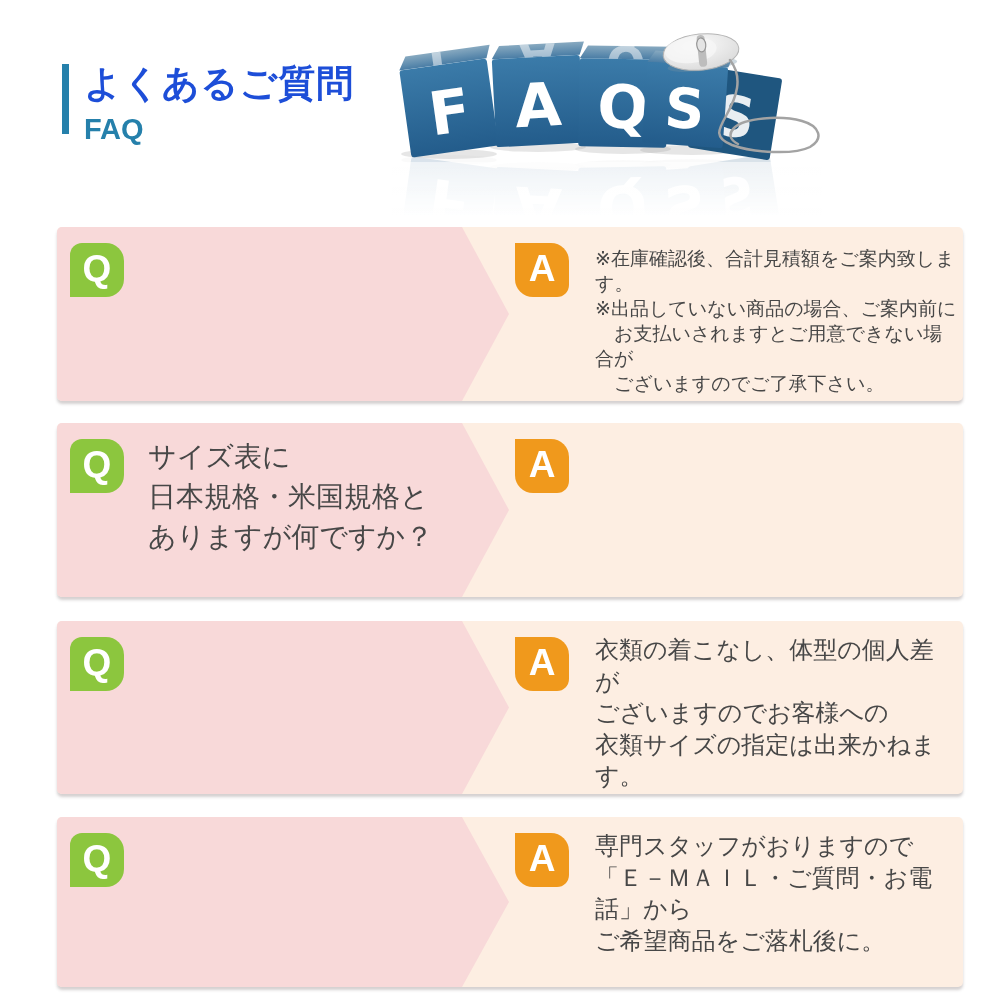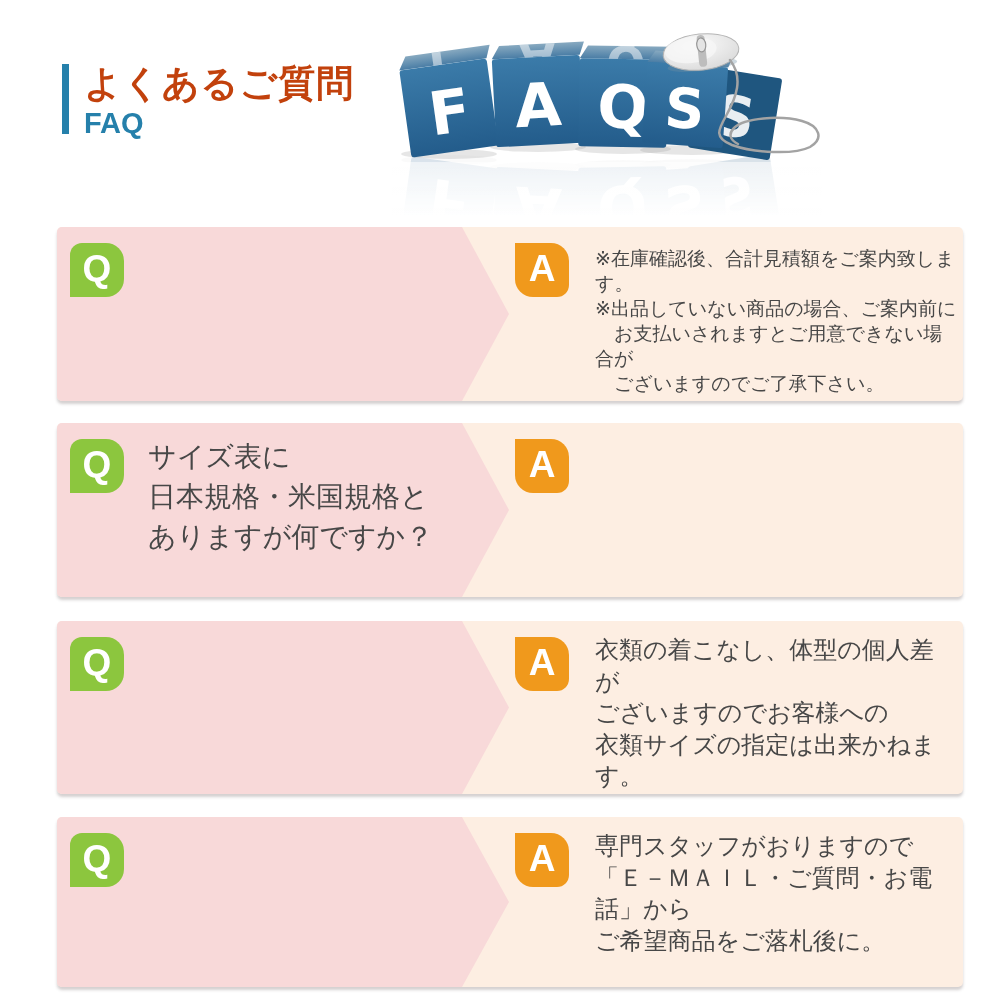--- a/index.html
+++ b/index.html
@@ -4,22 +4,22 @@
 <style>
   html,body{margin:0;padding:0;}
   body{
     width:1000px;height:1000px;position:relative;background:#ffffff;
     font-family:"Liberation Sans","DejaVu Sans",sans-serif;
     overflow:hidden;
   }
   
   .hdr{position:absolute;left:62px;top:64px;display:flex;}
   .hdr-bar{width:7px;height:70px;background:#2580ab;margin-right:15px;}
-  .hdr-title{font-size:37px;font-weight:bold;color:#c2410c;letter-spacing:1px;line-height:1.1;}
-  .hdr-sub{font-size:29px;font-weight:bold;color:#2580ab;margin-top:4px;line-height:1;}
+  .hdr-title{font-size:37px;font-weight:bold;color:#1d4ed8;letter-spacing:1px;line-height:1.1;}
+  .hdr-sub{font-size:29px;font-weight:bold;color:#2580ab;margin-top:10px;line-height:1;}
   
   .art{position:absolute;left:392px;top:26px;width:430px;height:192px;}
   
   .faq-row{
     position:absolute;left:57px;width:906px;background:#fdeee2;
     border-radius:5px;overflow:hidden;
     box-shadow:0 3px 3px rgba(160,150,150,.45);
   }
   .faq-row:nth-of-type(1){top:227px;height:174px;}
   .faq-row:nth-of-type(2){top:423px;height:174px;}

